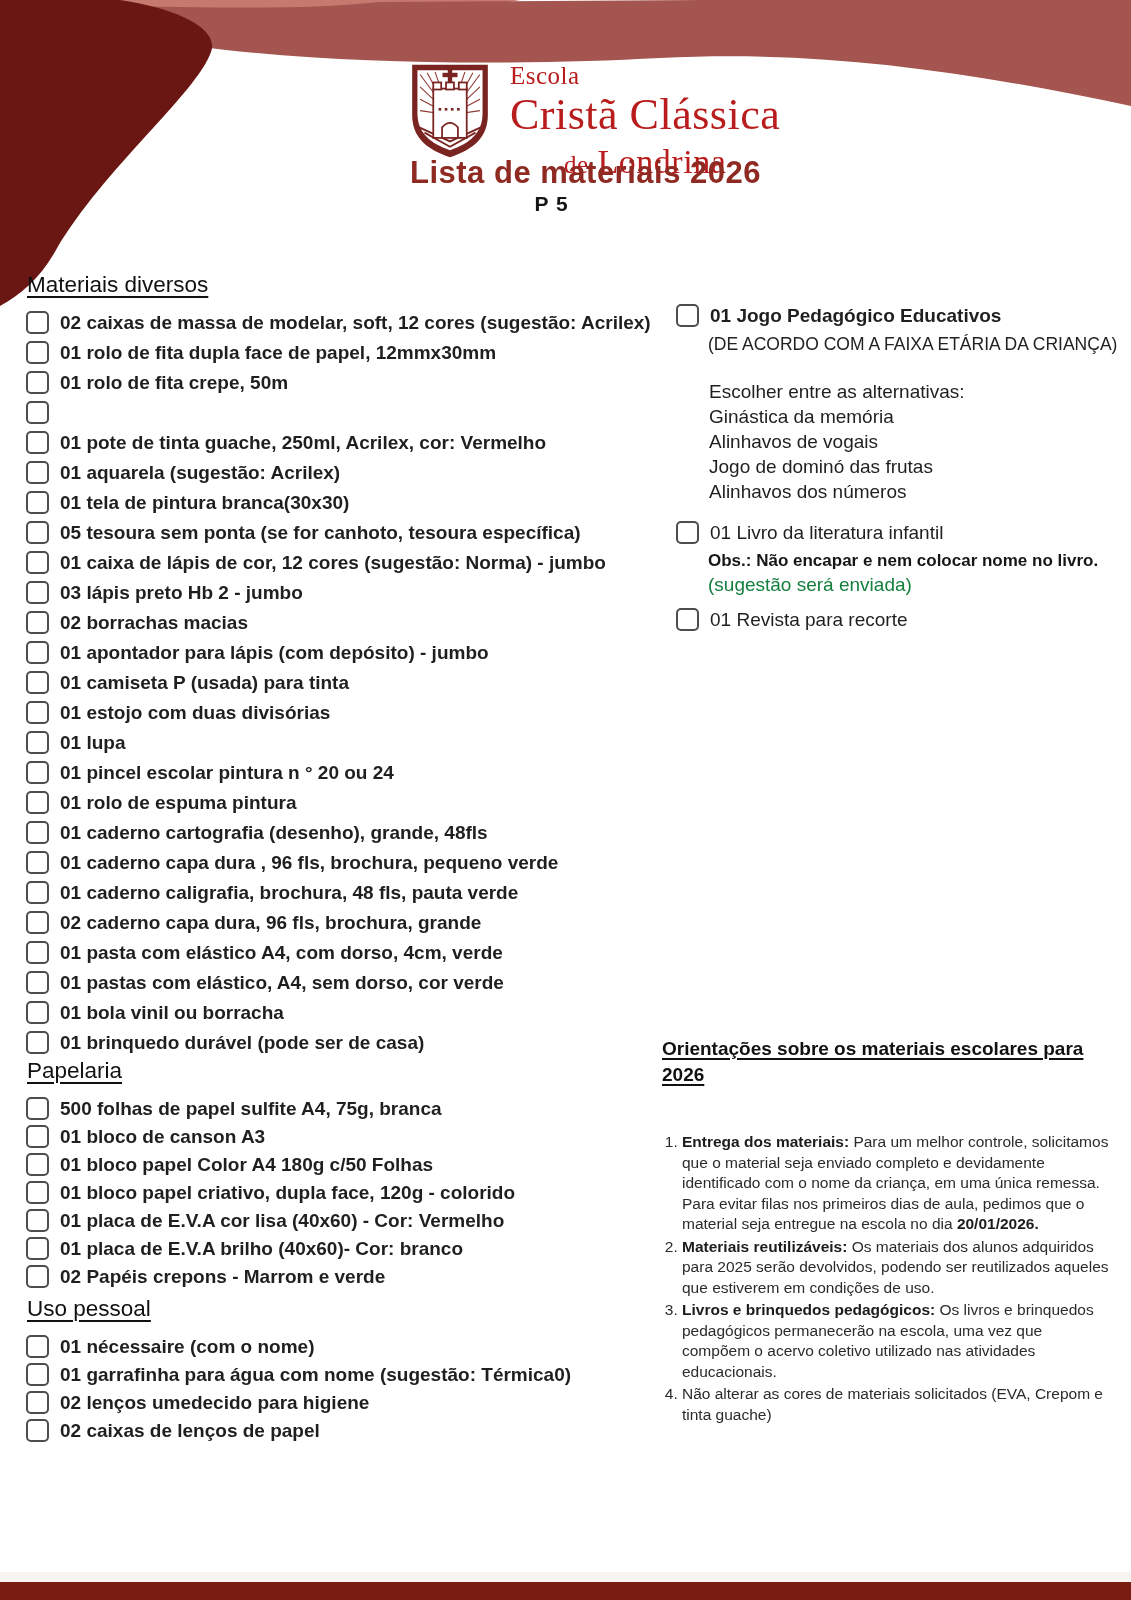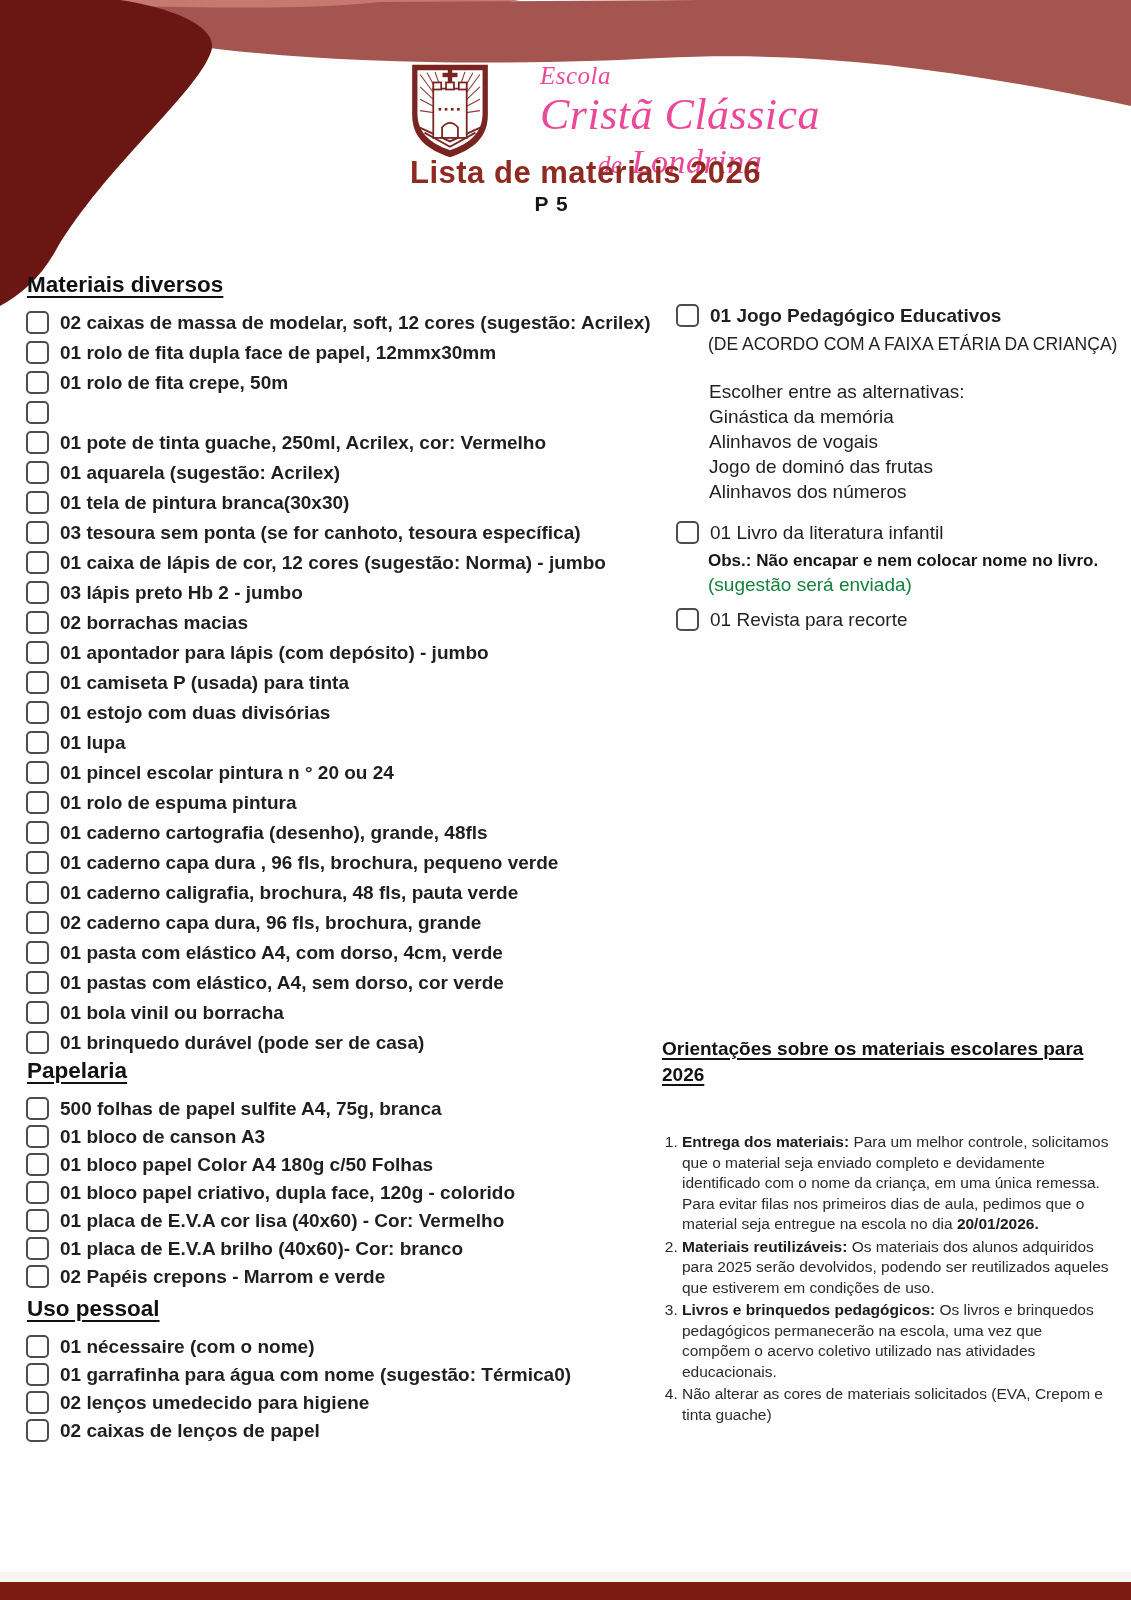--- a/index.html
+++ b/index.html
@@ -7,34 +7,34 @@
     position:relative;width:1131px;height:1600px;margin:0 auto;
     background:#ffffff;overflow:hidden;
     font-family:"Liberation Sans","DejaVu Sans",sans-serif;color:#202020;
   }
   
   .decor-top{position:absolute;top:0;left:0;}
   .footer-light{position:absolute;left:0;bottom:18px;width:100%;height:10px;background:#f7f4f1;}
   .footer-bar{position:absolute;left:0;bottom:0;width:100%;height:18px;background:#7a1c12;}
   
   .crest{position:absolute;left:406px;top:62px;}
-  .logo-text{position:absolute;left:540px;top:63px;color:#ec4899;
-    font-family:"Liberation Serif","DejaVu Serif",serif;line-height:1;font-style:italic;}
+  .logo-text{position:absolute;left:510px;top:63px;color:#b91c1c;
+    font-family:"Liberation Serif","DejaVu Serif",serif;line-height:1;}
   .logo-l1{font-size:25px;letter-spacing:.5px;}
   .logo-l2{font-size:44px;margin-top:5px;letter-spacing:.5px;}
   .logo-l3{font-size:34px;margin-top:8px;letter-spacing:.5px;text-align:center;}
   .logo-l3 .small{font-size:25px;}
   
   .doc-title{position:absolute;top:155px;left:0;width:1131px;text-align:center;
     transform:translateX(20px);font-size:31px;font-weight:bold;color:#8e2a22;letter-spacing:.5px;}
   .doc-grade{position:absolute;top:192px;left:0;width:1131px;text-align:center;
     transform:translateX(-14px);font-size:21px;font-weight:bold;color:#151515;letter-spacing:1px;}
   
   .section-heading{
-    font-size:22.5px;font-weight:bold;color:#111;margin:0 0 13px 1px;
+    font-size:22.5px;font-weight:normal;color:#111;margin:0 0 13px 1px;
     text-decoration:underline;text-decoration-thickness:2px;text-underline-offset:4px;
   }
   
   .check-row{display:flex;align-items:center;margin-bottom:7px;}
   .check-row.gap{margin-top:6px;}
   .checkbox{
     width:19px;height:19px;border:2px solid #4d4d4d;border-radius:5px;
     background:#fff;flex-shrink:0;
   }
   .check-label{padding-left:11px;font-size:19px;line-height:21px;white-space:nowrap;color:#1f1f1f;font-weight:bold;}
@@ -149,21 +149,21 @@
     <span class="check-label">01 aquarela (sugestão: Acrilex)</span>
   </div>
 
   <div class="check-row">
     <span class="checkbox"></span>
     <span class="check-label">01 tela de pintura branca(30x30)</span>
   </div>
 
   <div class="check-row gap">
     <span class="checkbox"></span>
-    <span class="check-label">03 tesoura sem ponta (se for canhoto, tesoura específica)</span>
+    <span class="check-label">05 tesoura sem ponta (se for canhoto, tesoura específica)</span>
   </div>
 
   <div class="check-row">
     <span class="checkbox"></span>
     <span class="check-label">01 caixa de lápis de cor, 12 cores (sugestão: Norma) - jumbo</span>
   </div>
 
   <div class="check-row">
     <span class="checkbox"></span>
     <span class="check-label">03 lápis preto Hb 2 - jumbo</span>

